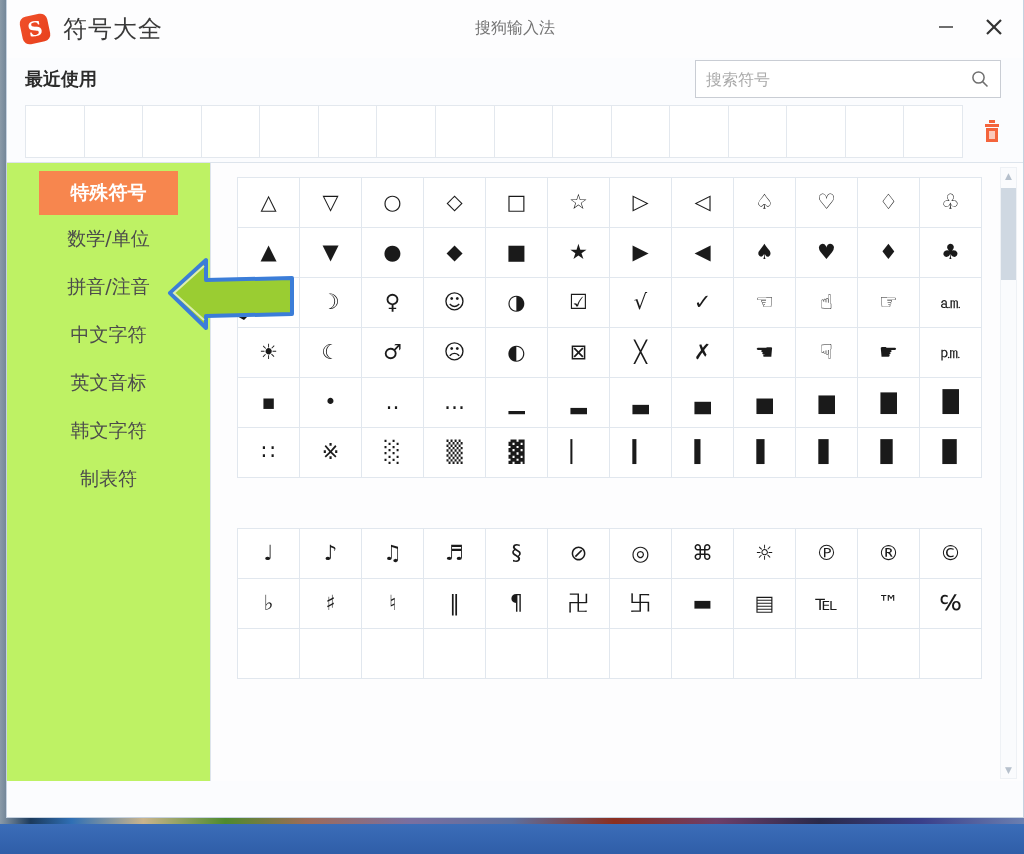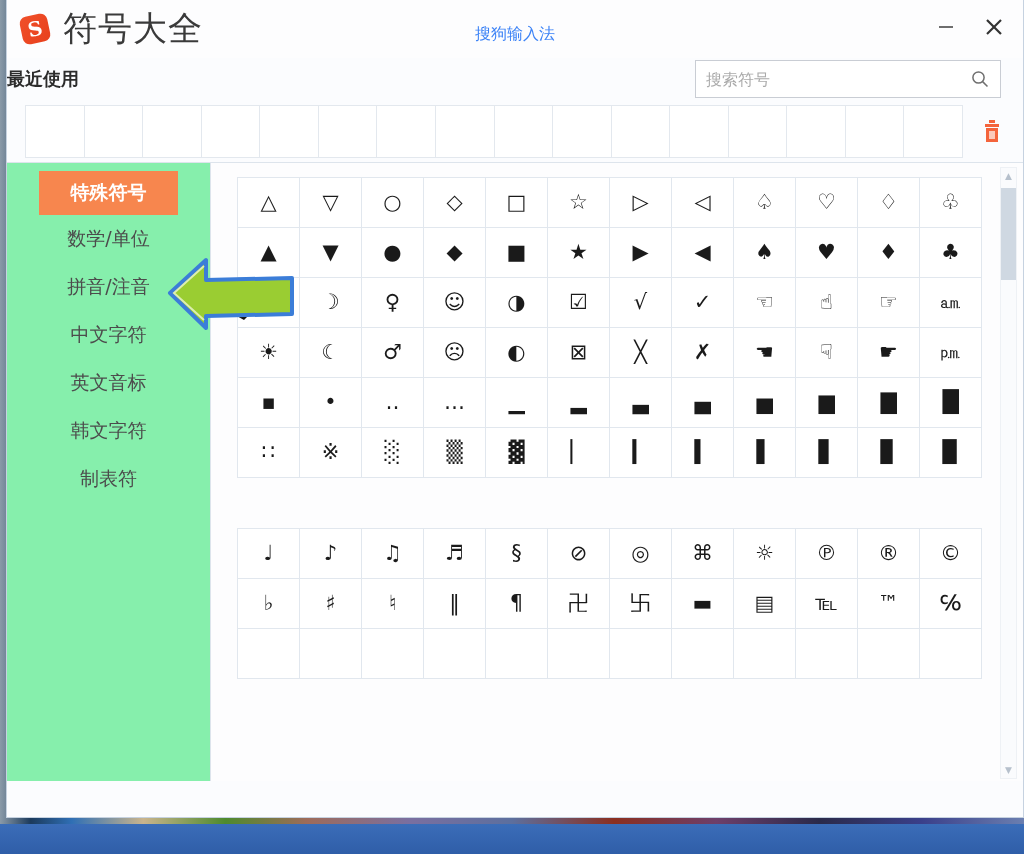--- a/index.html
+++ b/index.html
@@ -73,32 +73,32 @@
     display: flex; align-items: center; justify-content: center;
     color: #fff;
     font-family: "DejaVu Serif", serif;
     font-weight: bold;
     font-size: 20px;
     transform: rotate(-12deg);
     letter-spacing: 0;
   }
   .app-title {
     margin-left: 12px;
-    font-size: 34px;
+    font-size: 24px;
     color: #3a3a3a;
     letter-spacing: 1px;
     font-family: "DejaVu Sans", "Liberation Sans", sans-serif;
   }
   .window-name {
     position: absolute;
     left: 50%;
     transform: translateX(-50%);
-    top: 24px;
+    top: 18px;
     font-size: 16px;
-    color: #3b82f6;
+    color: #737373;
   }
   .win-buttons {
     position: absolute;
     right: 14px;
     top: 12px;
     display: flex;
     align-items: center;
     gap: 18px;
   }
   .win-btn {
@@ -108,20 +108,21 @@
     cursor: pointer;
     line-height: 1;
   }
   .win-btn svg { display: block; }
 
   
   .recent-bar {
     flex: 0 0 42px;
     display: flex;
     align-items: center;
+    padding-left: 18px;
     position: relative;
   }
   .recent-label {
     font-size: 18px;
     color: #2c2c2c;
     font-weight: bold;
   }
   .search-box {
     position: absolute;
     right: 22px;
@@ -186,21 +187,21 @@
     flex: 1;
     display: flex;
     min-height: 0;
     padding-bottom: 36px;
   }
 
   .sidebar {
     flex: 0 0 204px;
     border-top: 1px solid #dde4ec;
     border-right: 1px solid #dde4ec;
-    background: #86efac;
+    background: #bef264;
     padding-top: 8px;
   }
   .side-item {
     height: 48px;
     display: flex;
     align-items: center;
     justify-content: center;
     font-size: 19px;
     color: #4c4c4c;
     cursor: pointer;

